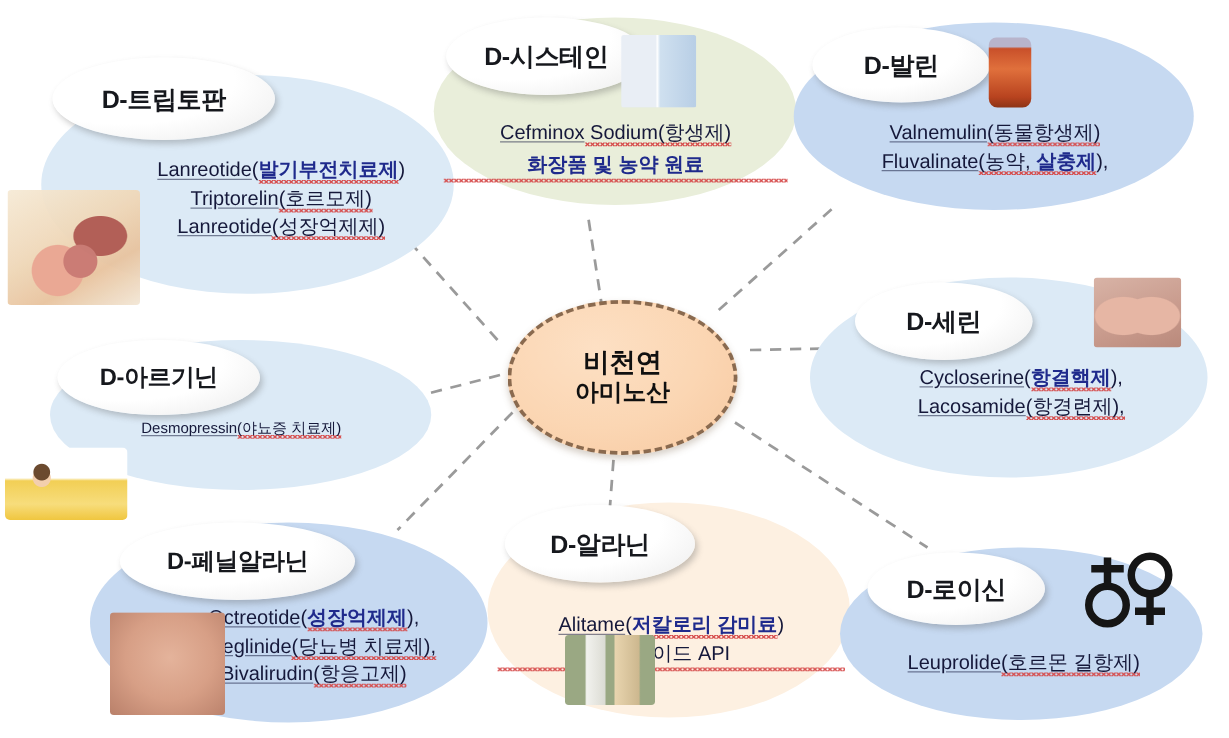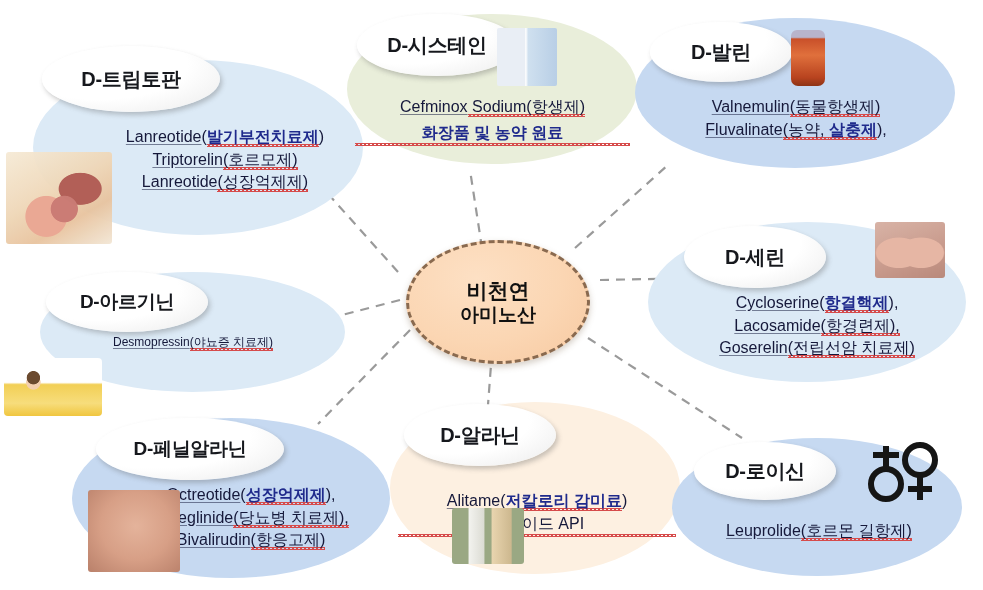--- a/index.html
+++ b/index.html
@@ -226,21 +226,20 @@
   </div>
 
   <div class="txt center" style="left:652px; top:96px; width:288px; font-size:16px;">
     <span class="ln"><span class="u">Valnemulin</span><span class="sq">(동물항생제)</span></span>
     <span class="ln"><span class="u">Fluvalinate</span><span class="sq">(농약, </span><span class="hl sq">살충제</span><span>),</span></span>
   </div>
 
   <div class="txt center" style="left:672px; top:292px; width:290px; font-size:16px;">
     <span class="ln"><span class="u">Cycloserine</span><span>(</span><span class="hl sq">항결핵제</span><span>),</span></span>
     <span class="ln"><span class="u">Lacosamide</span><span class="sq">(항경련제),</span></span>
-    <span class="ln"><span class="u">Goserelin</span><span class="sq">(전립선암 치료제)</span></span>
   </div>
 
   <div class="txt center" style="left:48px; top:334px; width:290px; font-size:12px;">
     <span class="ln"><span class="u">Desmopressin</span><span class="sq">(야뇨증 치료제)</span></span>
   </div>
 
   <div class="txt center" style="left:112px; top:484px; width:278px; font-size:16px;">
     <span class="ln"><span class="u">Octreotide</span><span>(</span><span class="hl sq">성장억제제</span><span>),</span></span>
     <span class="ln"><span class="u">Nateglinide</span><span class="sq">(당뇨병 치료제),</span></span>
     <span class="ln"><span class="u">Bivalirudin</span><span class="sq">(항응고제)</span></span>

